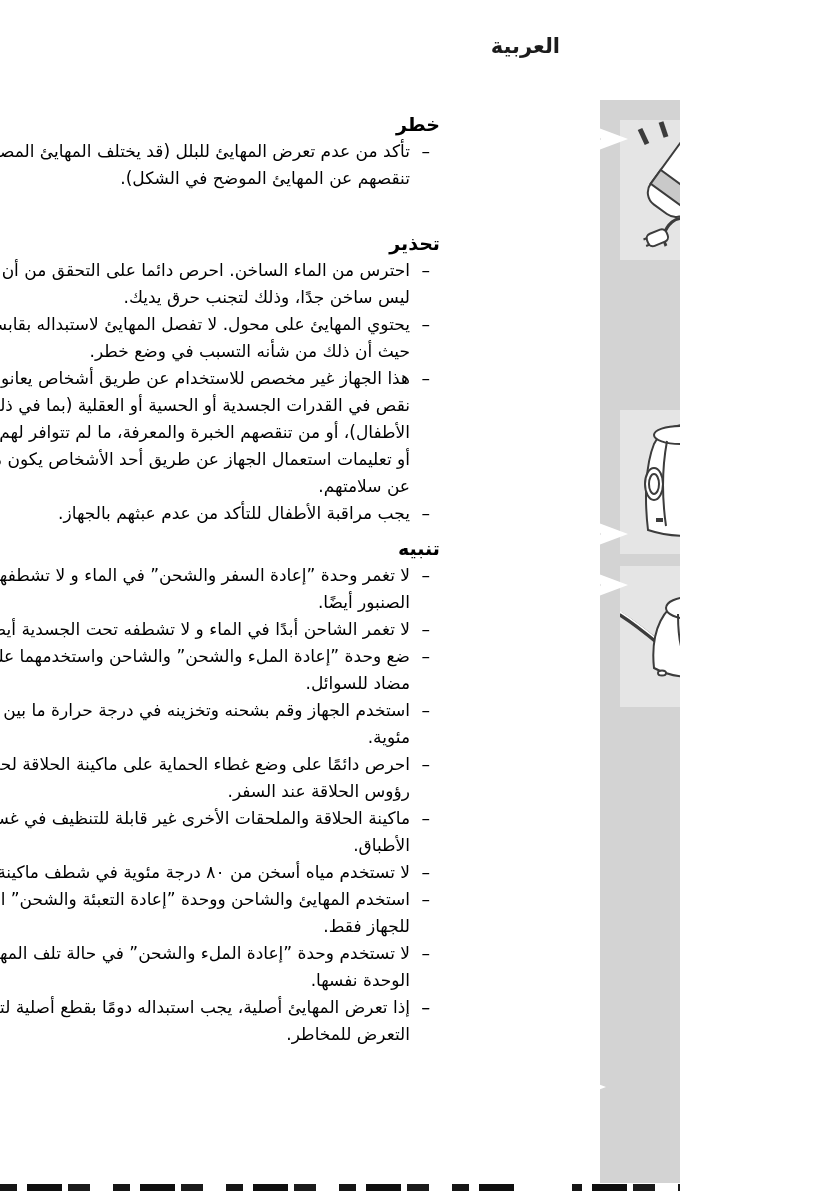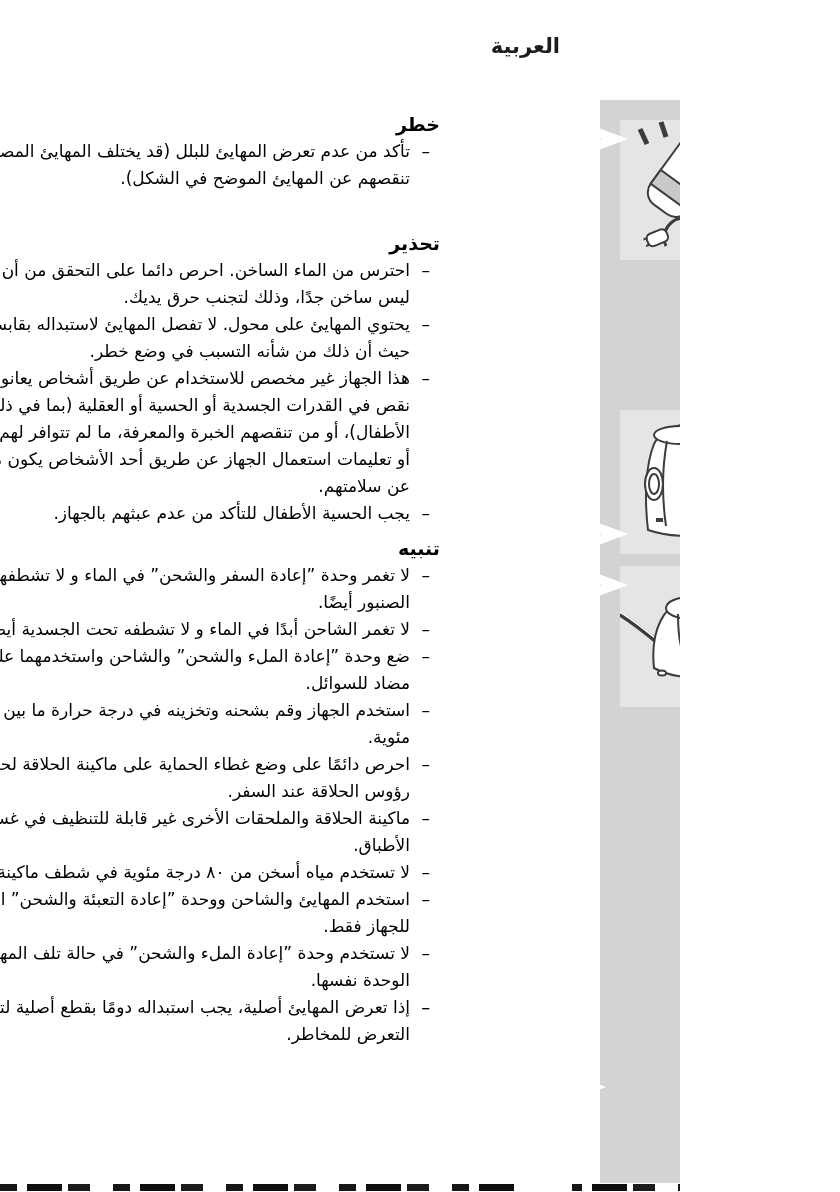--- a/index.html
+++ b/index.html
@@ -149,21 +149,21 @@
         <li class="item"><span class="dash">–</span><span>تأكد من عدم تعرض المهايئ للبلل (قد يختلف المهايئ المصاحب تنقصهم عن المهايئ الموضح في الشكل).</span></li>
       </ul>
     </div>
 
     <div class="section sec-warning">
       <h2 class="sec-heading">تحذير</h2>
       <ul class="items">
         <li class="item"><span class="dash">–</span><span>احترس من الماء الساخن. احرص دائما على التحقق من أن الماء ليس ساخن جدًا، وذلك لتجنب حرق يديك.</span></li>
         <li class="item"><span class="dash">–</span><span>يحتوي المهايئ على محول. لا تفصل المهايئ لاستبداله بقابس آخر، حيث أن ذلك من شأنه التسبب في وضع خطر.</span></li>
         <li class="item"><span class="dash">–</span><span>هذا الجهاز غير مخصص للاستخدام عن طريق أشخاص يعانون من نقص في القدرات الجسدية أو الحسية أو العقلية (بما في ذلك الأطفال)، أو من تنقصهم الخبرة والمعرفة، ما لم تتوافر لهم المراقبة أو تعليمات استعمال الجهاز عن طريق أحد الأشخاص يكون مسئولاً عن سلامتهم.</span></li>
-        <li class="item"><span class="dash">–</span><span>يجب الحسية الأطفال للتأكد من عدم عبثهم بالجهاز.</span></li>
+        <li class="item"><span class="dash">–</span><span>يجب مراقبة الأطفال للتأكد من عدم عبثهم بالجهاز.</span></li>
       </ul>
     </div>
 
     <div class="section sec-caution">
       <h2 class="sec-heading">تنبيه</h2>
       <ul class="items">
         <li class="item"><span class="dash">–</span><span>لا تغمر وحدة ”إعادة السفر والشحن” في الماء و لا تشطفها تحت الصنبور أيضًا.</span></li>
         <li class="item"><span class="dash">–</span><span>لا تغمر الشاحن أبدًا في الماء و لا تشطفه تحت الجسدية أيضًا.</span></li>
         <li class="item"><span class="dash">–</span><span>ضع وحدة ”إعادة الملء والشحن” والشاحن واستخدمهما على سطح مضاد للسوائل.</span></li>
         <li class="item"><span class="dash">–</span><span>استخدم الجهاز وقم بشحنه وتخزينه في درجة حرارة ما بين ٥ إلى ٣٥ مئوية.</span></li>

